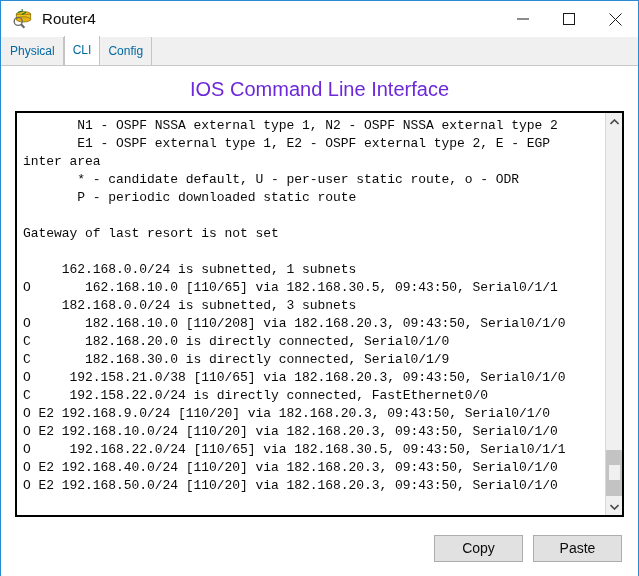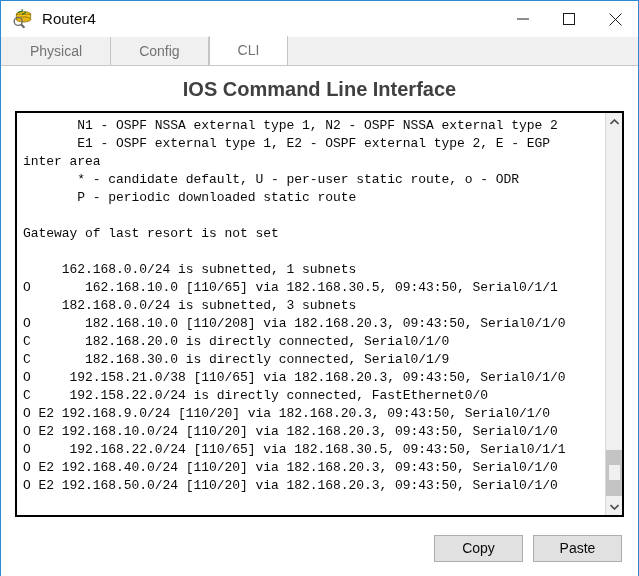--- a/index.html
+++ b/index.html
@@ -84,23 +84,23 @@
   }
   .tabstrip::after {
     content: "";
     position: absolute;
     left: 0; right: 0; bottom: 0;
     height: 0;
   }
   .tab {
     height: 28px;
     line-height: 28px;
-    padding: 0 28px;
-    font-size: 14px;
-    color: #737373;
+    padding: 0 8px;
+    font-size: 12px;
+    color: #0369a1;
     background: #f0f0f0;
     border-right: 1px solid #c4c4c4;
     box-sizing: border-box;
     position: relative;
     font-family: "Liberation Sans", sans-serif;
     text-align: center;
   }
   .tab:first-child { border-left: 1px solid #f0f0f0; }
   .tab.active {
     background: #ffffff;
@@ -117,26 +117,26 @@
     background: #ffffff;
     position: relative;
     display: flex;
     flex-direction: column;
     padding: 0;
   }
 
   .panel-title {
     text-align: center;
     font-size: 20px;
-    color: #404040;
+    color: #6d28d9;
     font-family: "Liberation Sans", sans-serif;
     margin: 0;
     padding-top: 12px;
     padding-bottom: 10px;
-    font-weight: bold;
+    font-weight: normal;
   }
 
   .terminal-wrap {
     margin: 0 14px;
     border: 2px solid #000000;
     background: #ffffff;
     height: 406px;
     box-sizing: border-box;
     display: flex;
     position: relative;
@@ -264,22 +264,22 @@
         <svg width="13" height="13" viewBox="0 0 13 13">
             <line x1="0.5" y1="0.5" x2="12.5" y2="12.5" stroke="#1a1a1a" stroke-width="1"></line>
             <line x1="12.5" y1="0.5" x2="0.5" y2="12.5" stroke="#1a1a1a" stroke-width="1"></line>
           </svg>
       </div>
     </div>
   </div>
 
   <div class="tabstrip">
     <div class="tab">Physical</div>
+    <div class="tab active">CLI</div>
     <div class="tab">Config</div>
-    <div class="tab active">CLI</div>
   </div>
 
   <div class="content">
     <div class="panel-title">IOS Command Line Interface</div>
 
     <div class="terminal-wrap">
       <div class="terminal" id="terminal">
           <div class="term-line">       N1 - OSPF NSSA external type 1, N2 - OSPF NSSA external type 2</div>
           <div class="term-line">       E1 - OSPF external type 1, E2 - OSPF external type 2, E - EGP</div>
           <div class="term-line">inter area</div>

